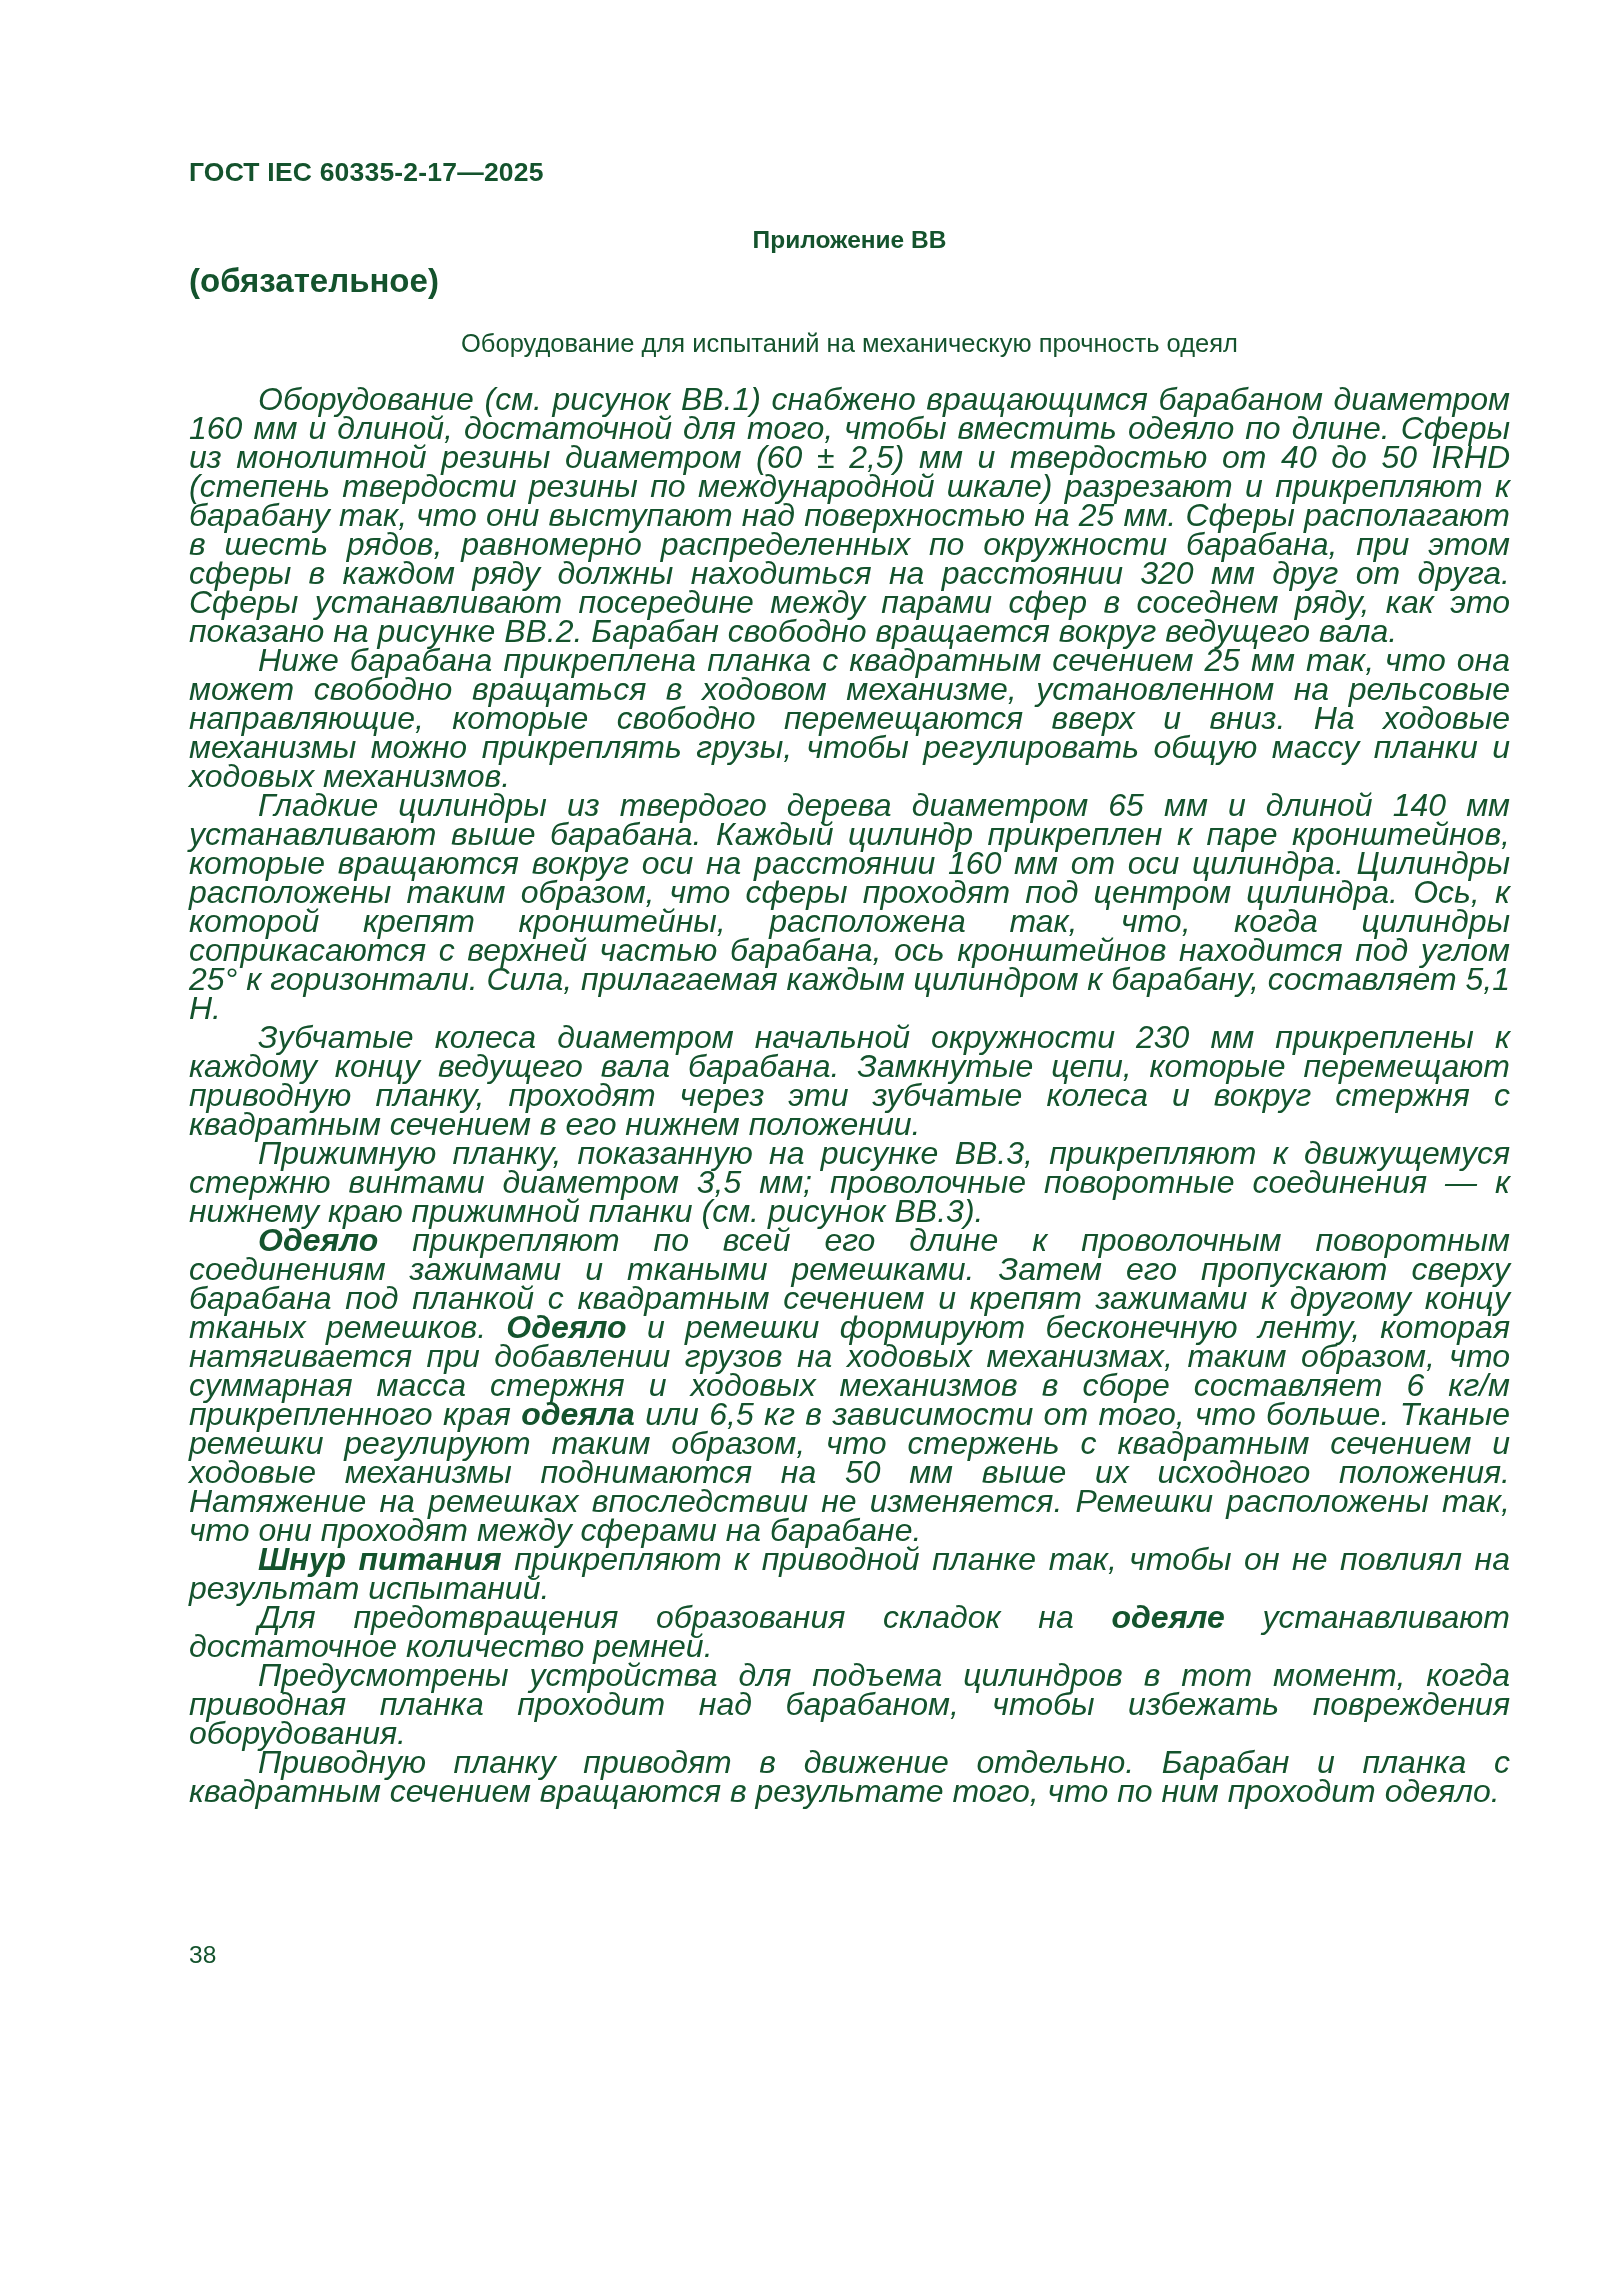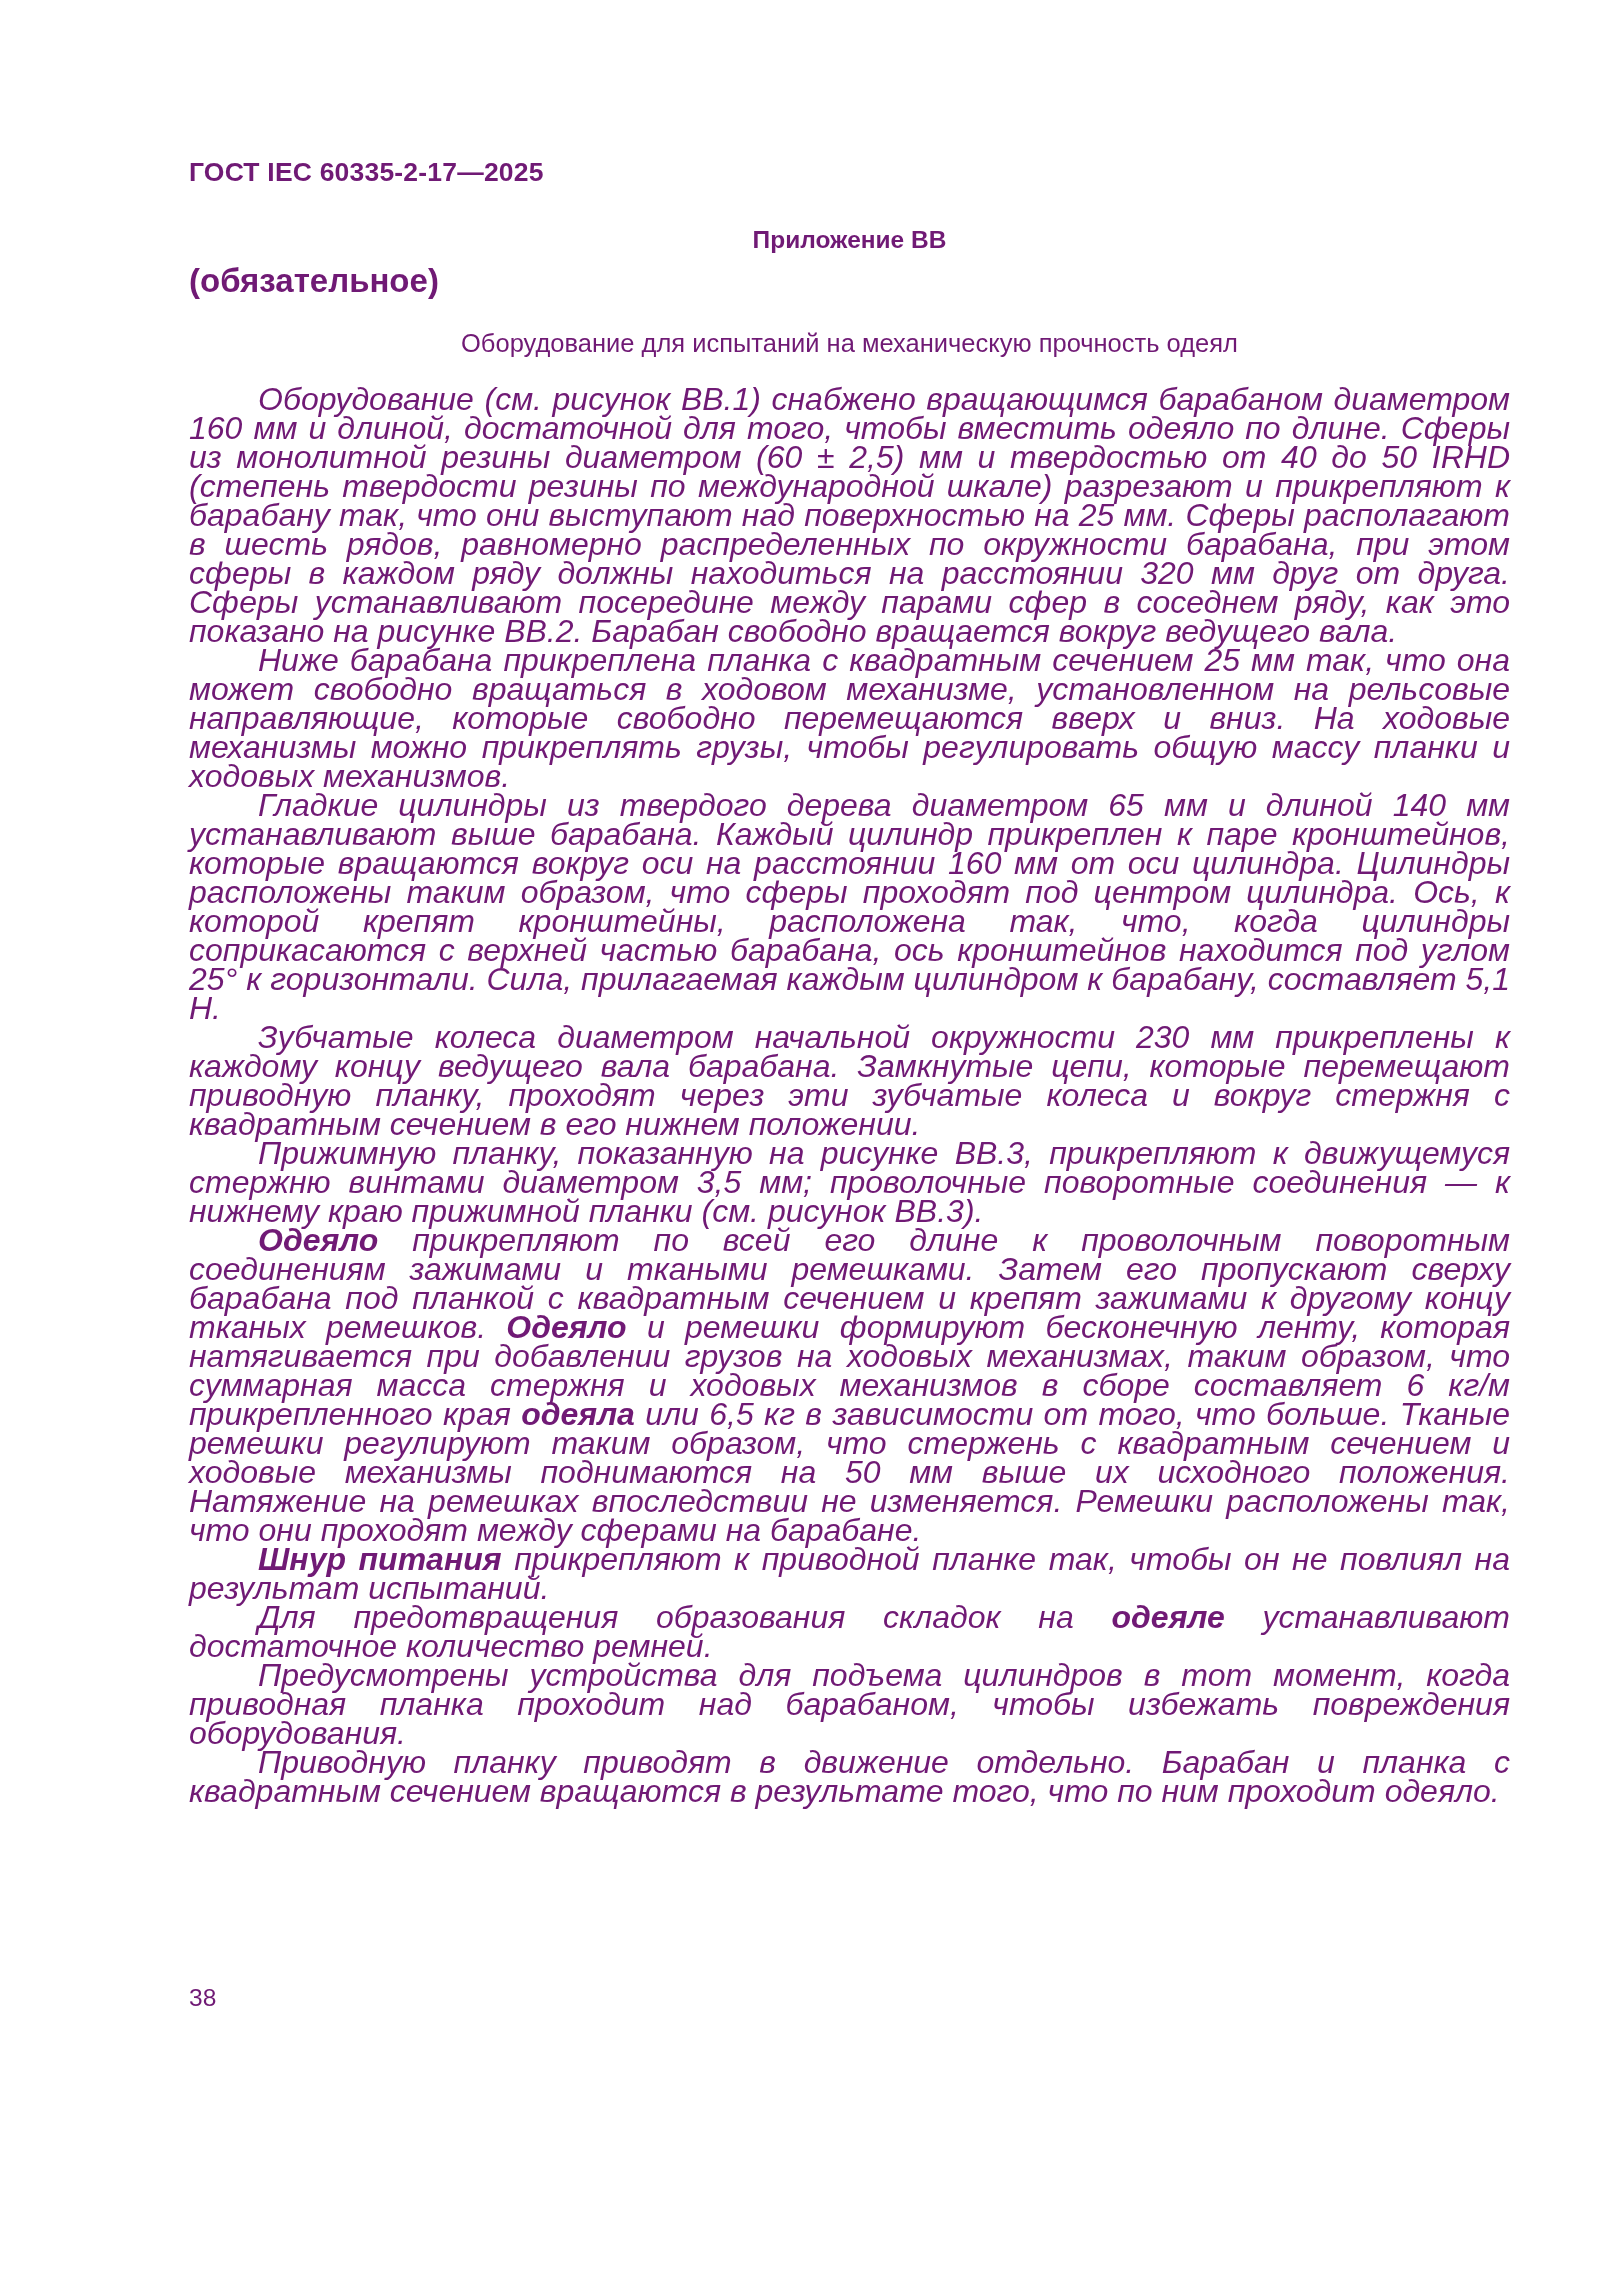--- a/index.html
+++ b/index.html
@@ -6,21 +6,21 @@
     margin: 0;
     padding: 0;
     background: #ffffff;
   }
   .page {
     position: relative;
     width: 1621px;
     height: 2293px;
     background: #ffffff;
     font-family: "Liberation Sans", sans-serif;
-    color: #701a75;
+    color: #14532d;
     overflow: hidden;
   }
   .content {
     position: absolute;
     left: 189px;
     top: 157px;
     width: 1321px;
   }
   .doc-header {
     font-weight: bold;
@@ -59,21 +59,21 @@
     text-indent: 69px;
     margin: 0;
   }
   .body-text p b {
     font-weight: bold;
     font-style: italic;
   }
   .page-number {
     position: absolute;
     left: 189px;
-    top: 1983px;
+    top: 1940px;
     font-size: 24.5px;
     line-height: 29px;
     font-style: normal;
   }
 </style>
 </head>
 <body>
 
 <div class="page">
   <div class="content">

